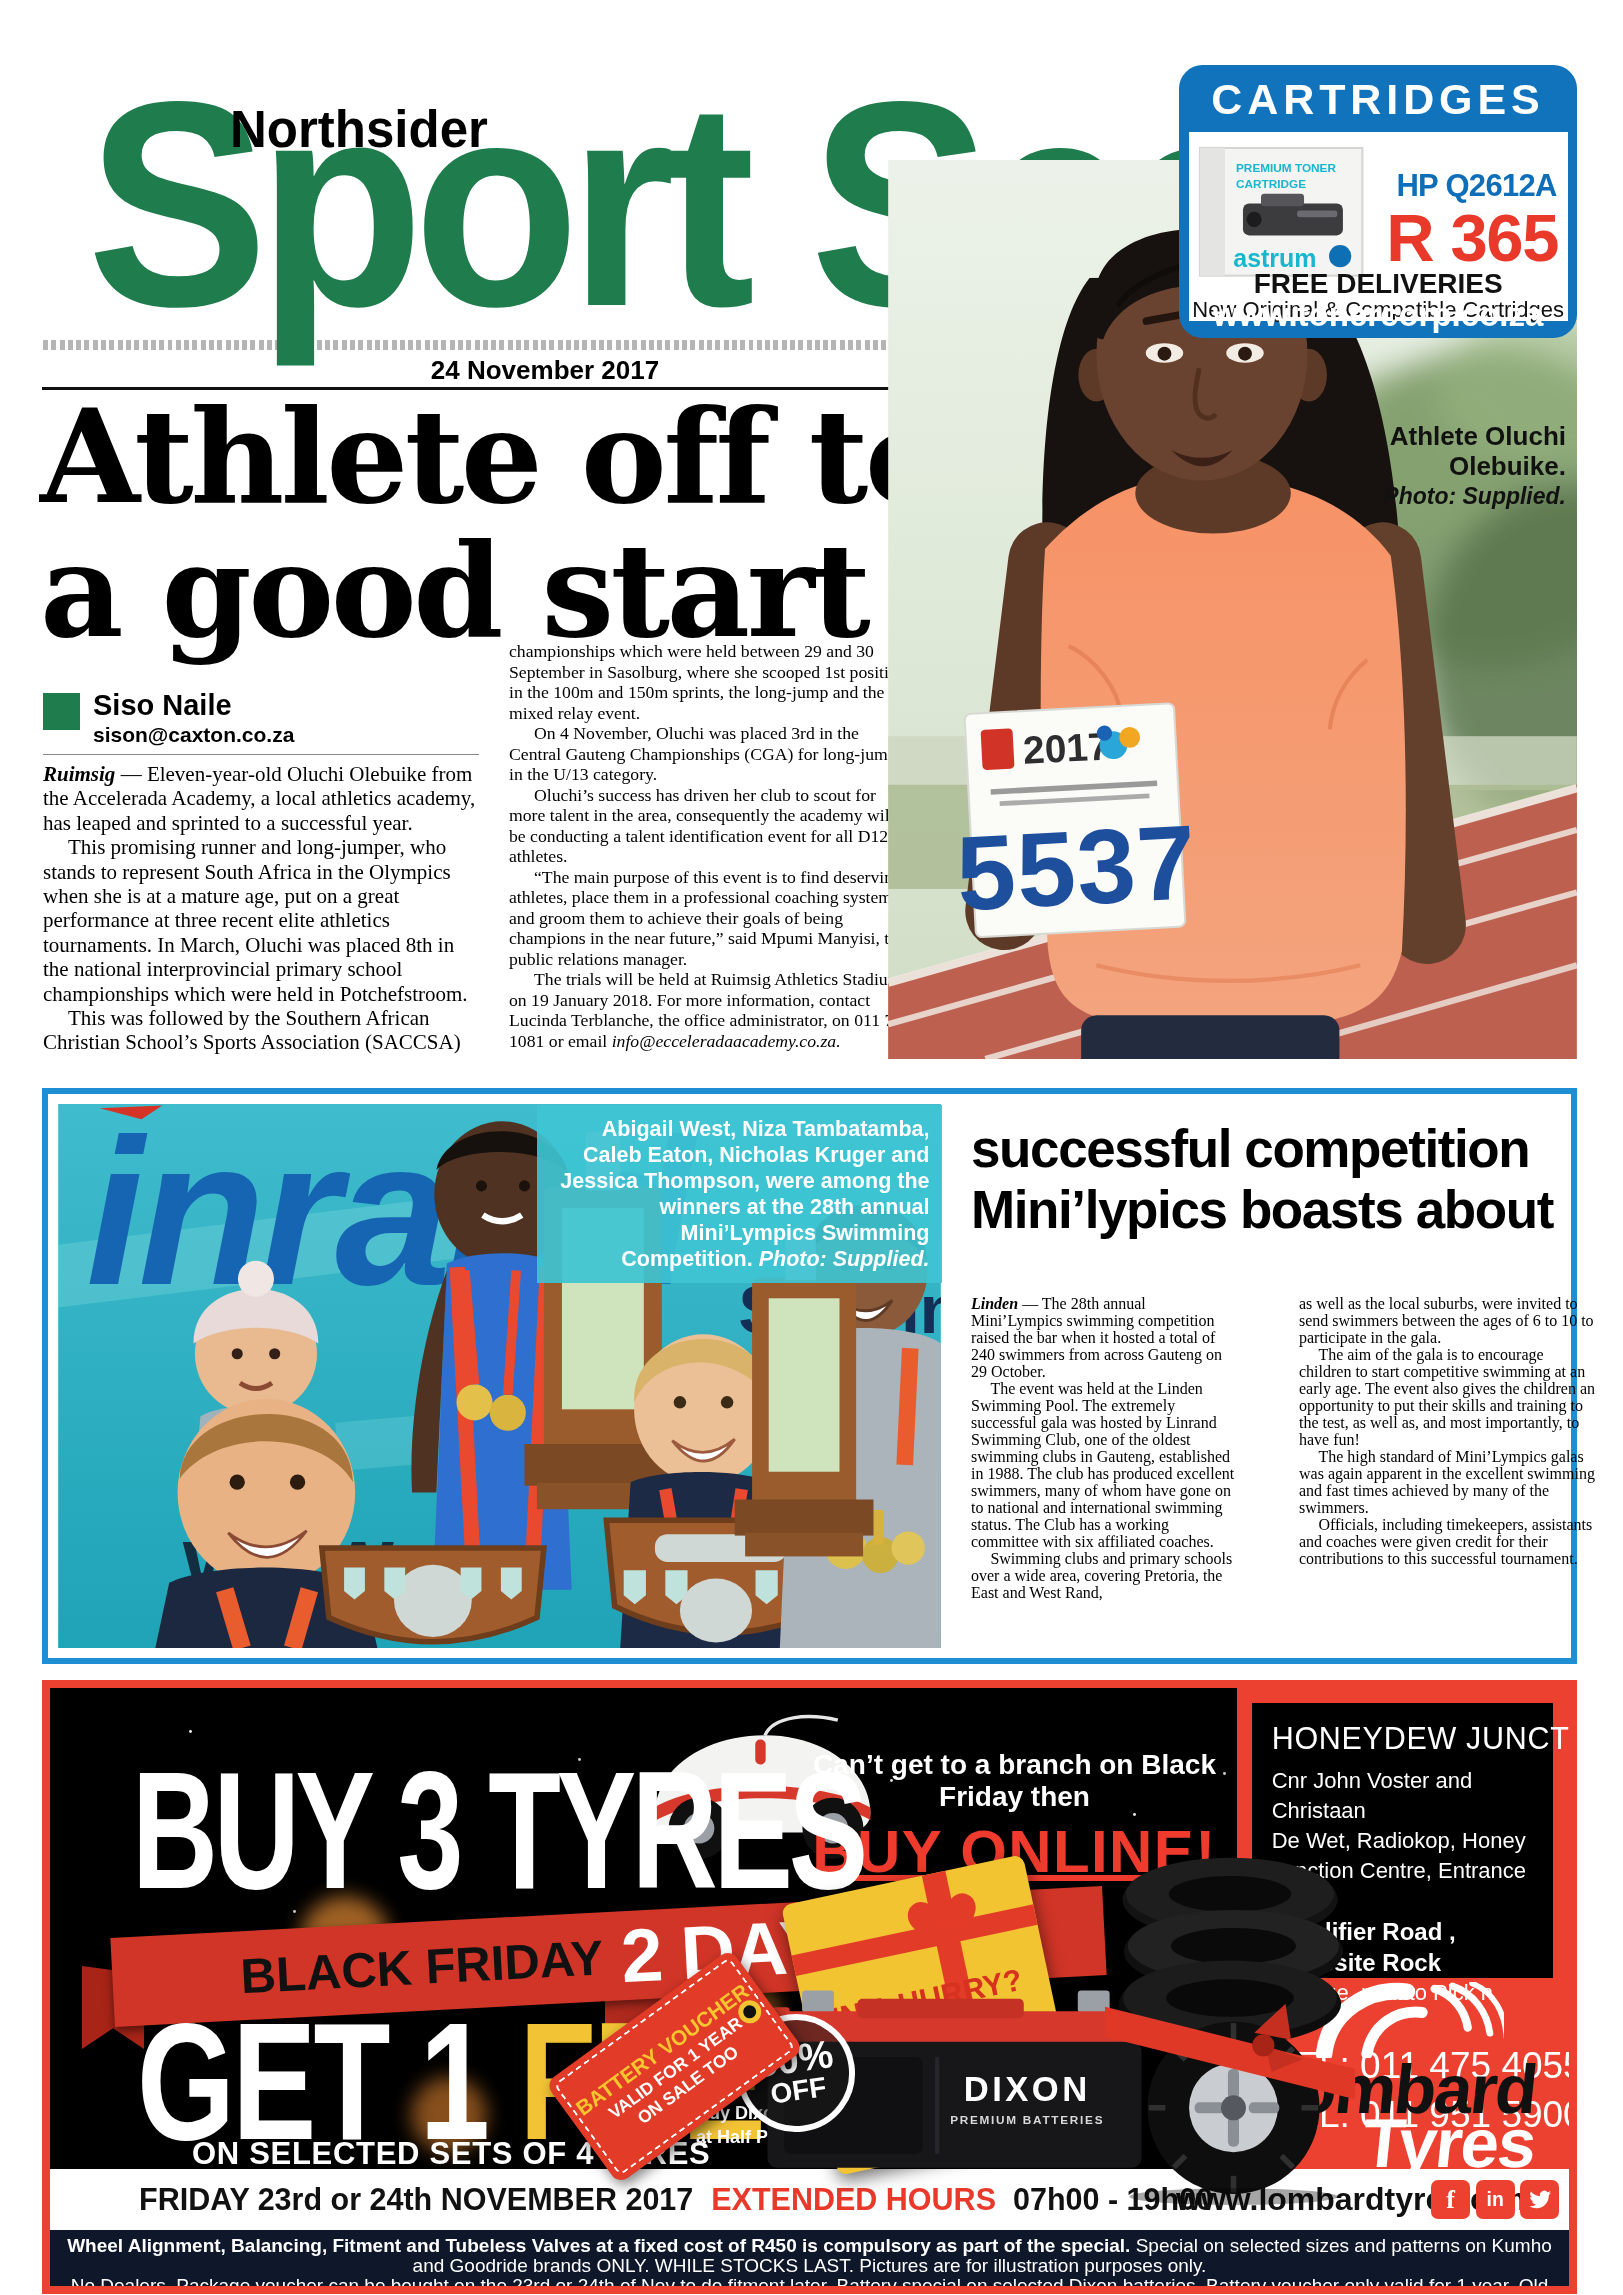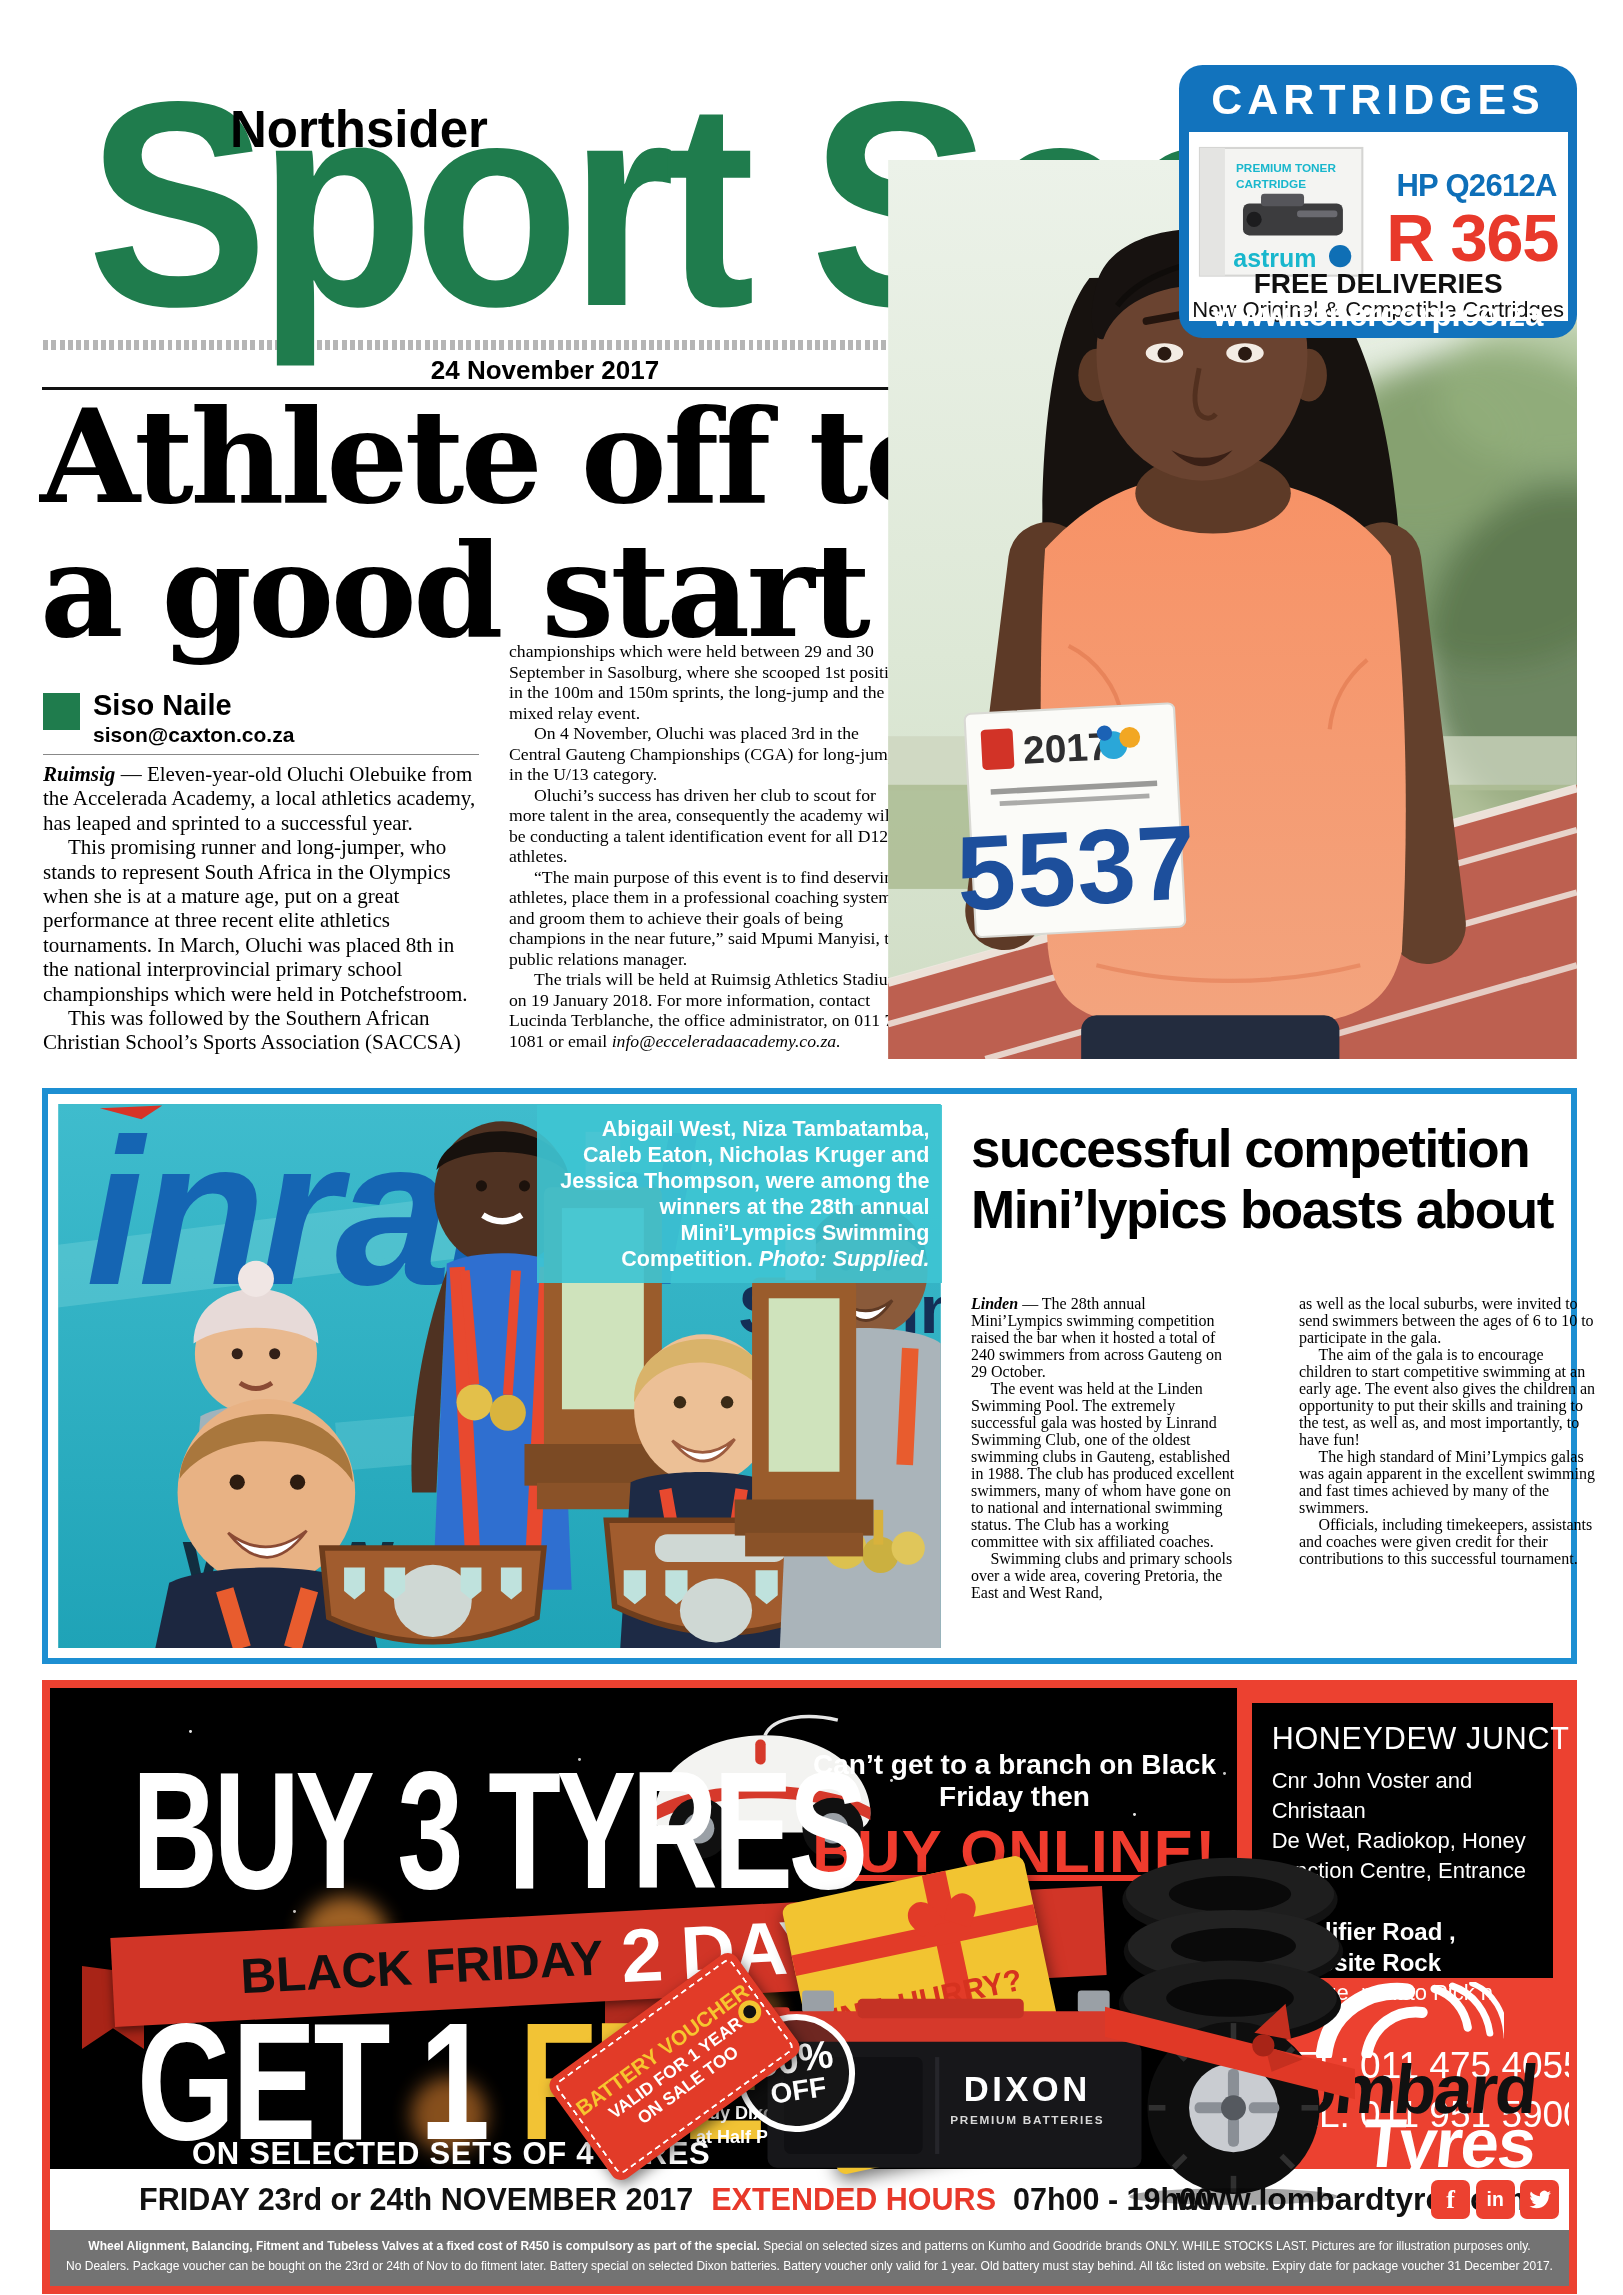--- a/index.html
+++ b/index.html
@@ -122,22 +122,22 @@
   .lom2{left:126px;top:118px;font-size:69px;font-weight:bold;color:#fff;transform:skewX(-6deg);letter-spacing:-1.4px;}
   .whitebar{left:0;top:481px;width:1519px;height:61px;background:#fff;z-index:3;
       display:flex;align-items:center;}
   .wb-dates{margin-left:89px;font-size:30.5px;font-weight:800;color:#111;}
   .wb-hourslbl{margin-left:18px;font-size:30.5px;font-weight:800;color:#e8392b;}
   .wb-hours{margin-left:17px;font-size:30.5px;font-weight:800;color:#111;}
   .wb-site{position:absolute;left:1126px;font-size:32px;font-weight:800;color:#111;}
   .wb-icons{position:absolute;right:9.7px;display:flex;gap:5.6px;}
   .wb-icon{width:39px;height:39px;background:#ec4130;border-radius:7px;color:#fff;
       display:flex;align-items:center;justify-content:center;font-weight:800;}
-  .fineprint{left:0;top:542px;width:1519px;height:56px;background:#737373;color:#fff;
-      text-align:center;font-size:12px;line-height:20px;padding-top:6.2px;box-sizing:border-box;z-index:3;}
+  .fineprint{left:0;top:542px;width:1519px;height:56px;background:#0f172a;color:#fff;
+      text-align:center;font-size:19px;line-height:20px;padding-top:6.2px;box-sizing:border-box;z-index:3;}
 </style>
 </head>
 <body>
 
 <div class="abs mast-title">Sport Scene</div>
 <div class="abs mast-kicker">Northsider</div>
 <div class="abs mast-dots"></div>
 <div class="abs mast-date">24 November 2017</div>
 <div class="abs mast-rule"></div>
 
@@ -234,20 +234,25 @@
         <circle cx="330" cy="846" r="20" fill="#2aa7d8"></circle>
         <circle cx="354" cy="836" r="15" fill="#f2a723"></circle>
         <circle cx="318" cy="828" r="11" fill="#1b62b5"></circle>
         <rect x="150" y="900" width="240" height="8" fill="#9a9a98"></rect>
         <rect x="162" y="918" width="216" height="7" fill="#ababa9"></rect>
         <text x="268" y="1072" font-size="152" font-weight="800" fill="#1d4f9c" text-anchor="middle" letter-spacing="2">5537</text>
       </g>
       <rect x="278" y="1232" width="372" height="100" rx="22" fill="#232c3e"></rect>
     </g>
   </svg>
+  <div class="abs photo1-caption">
+    <div>Athlete Oluchi</div>
+    <div>Olebuike.</div>
+    <div class="photo1-credit">Photo: Supplied.</div>
+  </div>
 </div>
 
 <div class="abs headline1">
   <div>Athlete off to</div>
   <div>a good start</div>
 </div>
 <div class="abs byline-sq"></div>
 <div class="abs byline-name">Siso Naile</div>
 <div class="abs byline-email">sison@caxton.co.za</div>
 <div class="abs byline-rule"></div>

